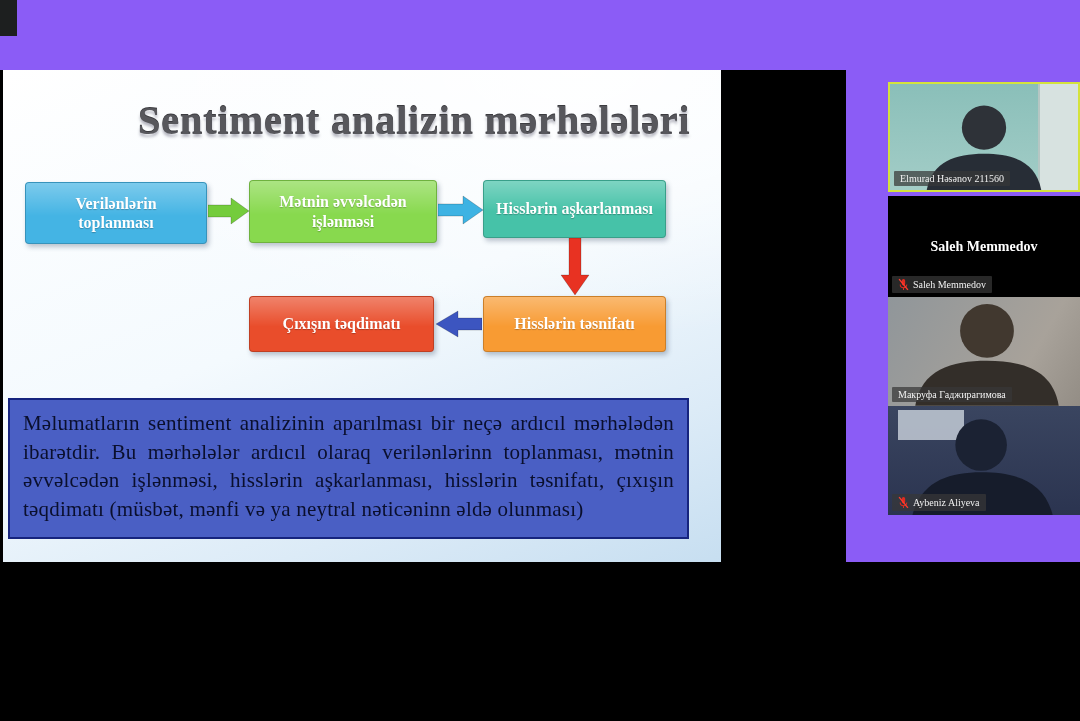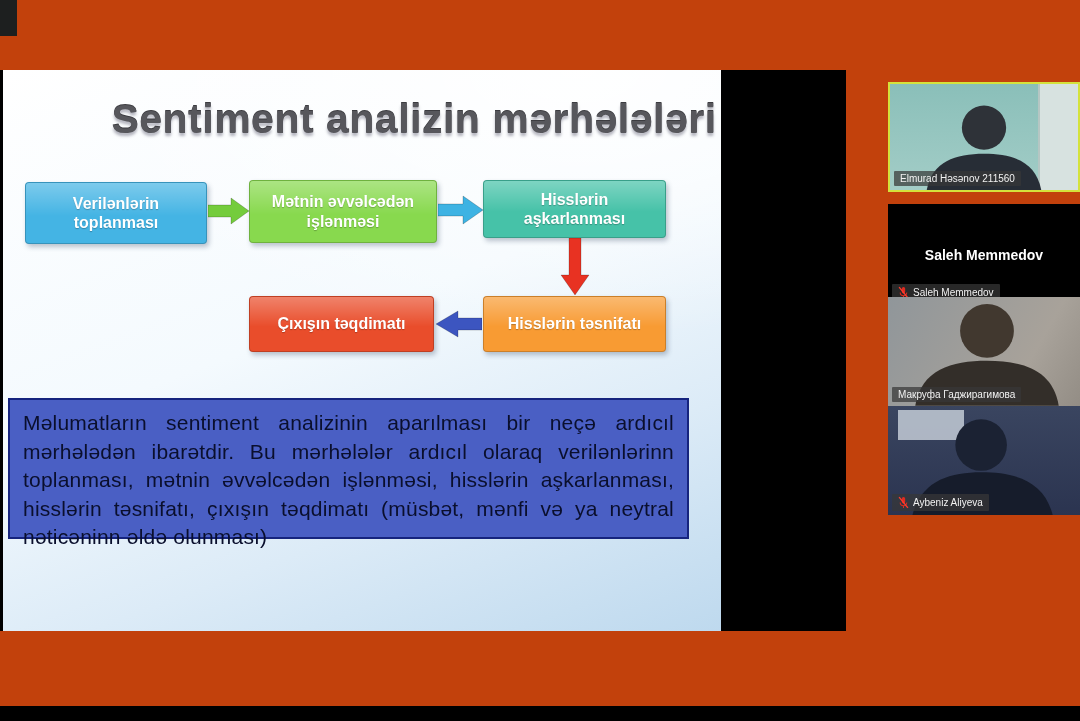--- a/index.html
+++ b/index.html
@@ -1,17 +1,17 @@
 <!DOCTYPE html>
 <html><head>
 <meta charset="utf-8">
 <style>
   html,body{margin:0;padding:0;background:#000;}
-  .app{position:relative;width:1080px;height:706px;background:#c2410c;overflow:hidden;
-       font-family:Liberation Sans, sans-serif;}
+  .app{position:relative;width:1080px;height:562px;background:#8b5cf6;overflow:hidden;
+       font-family:Liberation Serif, serif;}
   .corner-icon{position:absolute;left:0;top:0;width:17px;height:36px;background:#1d1f1f;}
   
   .share-region{position:absolute;left:0;top:70px;width:846px;height:561px;background:#000;}
   .slide{position:absolute;left:3px;top:0;width:718px;height:561px;
          background:
            radial-gradient(120% 80% at 80% 0%, rgba(255,255,255,.95), rgba(255,255,255,0) 60%),
            linear-gradient(160deg,#ffffff 0%,#f4fafe 45%,#dcebf7 72%,#bed9ee 100%);}
   .slide-title{position:absolute;top:26px;left:0;width:100%;text-align:center;
          transform:translateX(52px);white-space:nowrap;
          font-size:41px;font-weight:bold;color:#57575c;letter-spacing:.5px;
@@ -97,21 +97,21 @@
     <div class="detail" style="right:0;top:0;width:38px;height:110px;background:#d7e2e0;border-left:2px solid #b5c6c3"></div>
     <svg class="person" style="height:86%;" viewBox="0 0 120 70" preserveAspectRatio="xMidYMax meet">
       <circle cx="60" cy="22" r="17" fill="#2e3238"></circle>
       <path d="M16,70 C20,48 38,42 60,42 C82,42 100,48 104,70 Z" fill="#272d36"></path>
     </svg>
     <div class="name-tag">
       <span>Elmurad Həsənov 211560</span>
     </div>
   </div>
 
-  <div class="tile" style="top:204px;height:101px">
+  <div class="tile" style="top:196px;height:101px">
     <div class="video-bg" style="background:#000"></div>
     <div class="center-name">Saleh Memmedov</div>
     <div class="name-tag">
       <svg class="mic-muted" viewBox="0 0 12 14">
         <rect x="4.2" y="1" width="3.6" height="7" rx="1.8" fill="#e02b20"></rect>
         <path d="M2.4 7 a3.6 3.6 0 0 0 7.2 0" stroke="#e02b20" stroke-width="1.1" fill="none"></path>
         <line x1="6" y1="10.6" x2="6" y2="13" stroke="#e02b20" stroke-width="1.1"></line>
         <line x1="1.2" y1="1.2" x2="10.8" y2="12.8" stroke="#ff3b2d" stroke-width="1.5"></line>
       </svg>
       <span>Saleh Memmedov</span>

